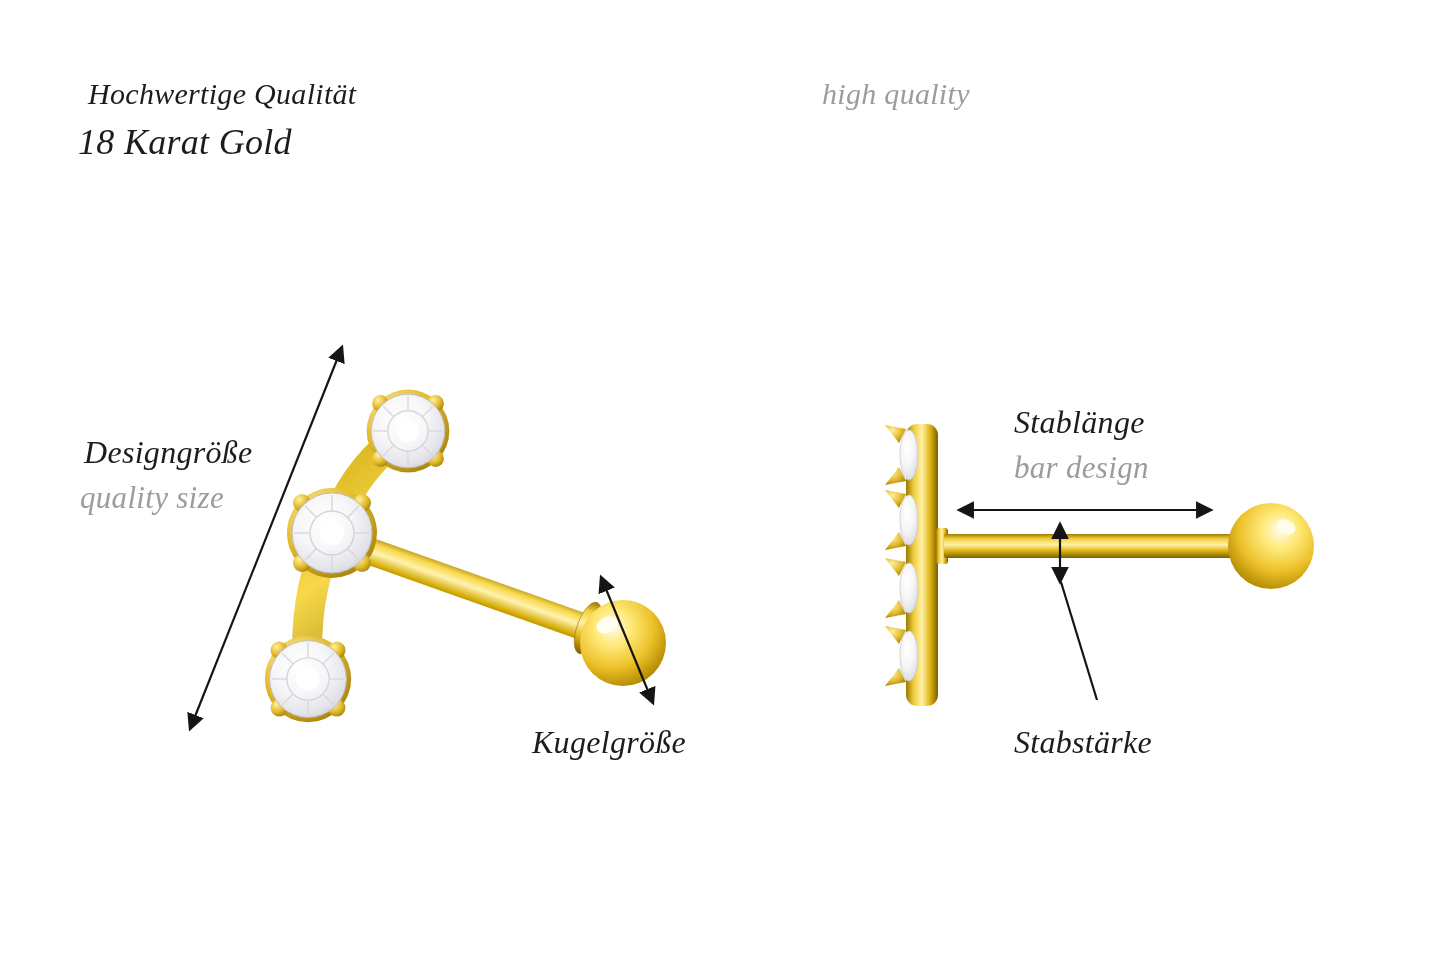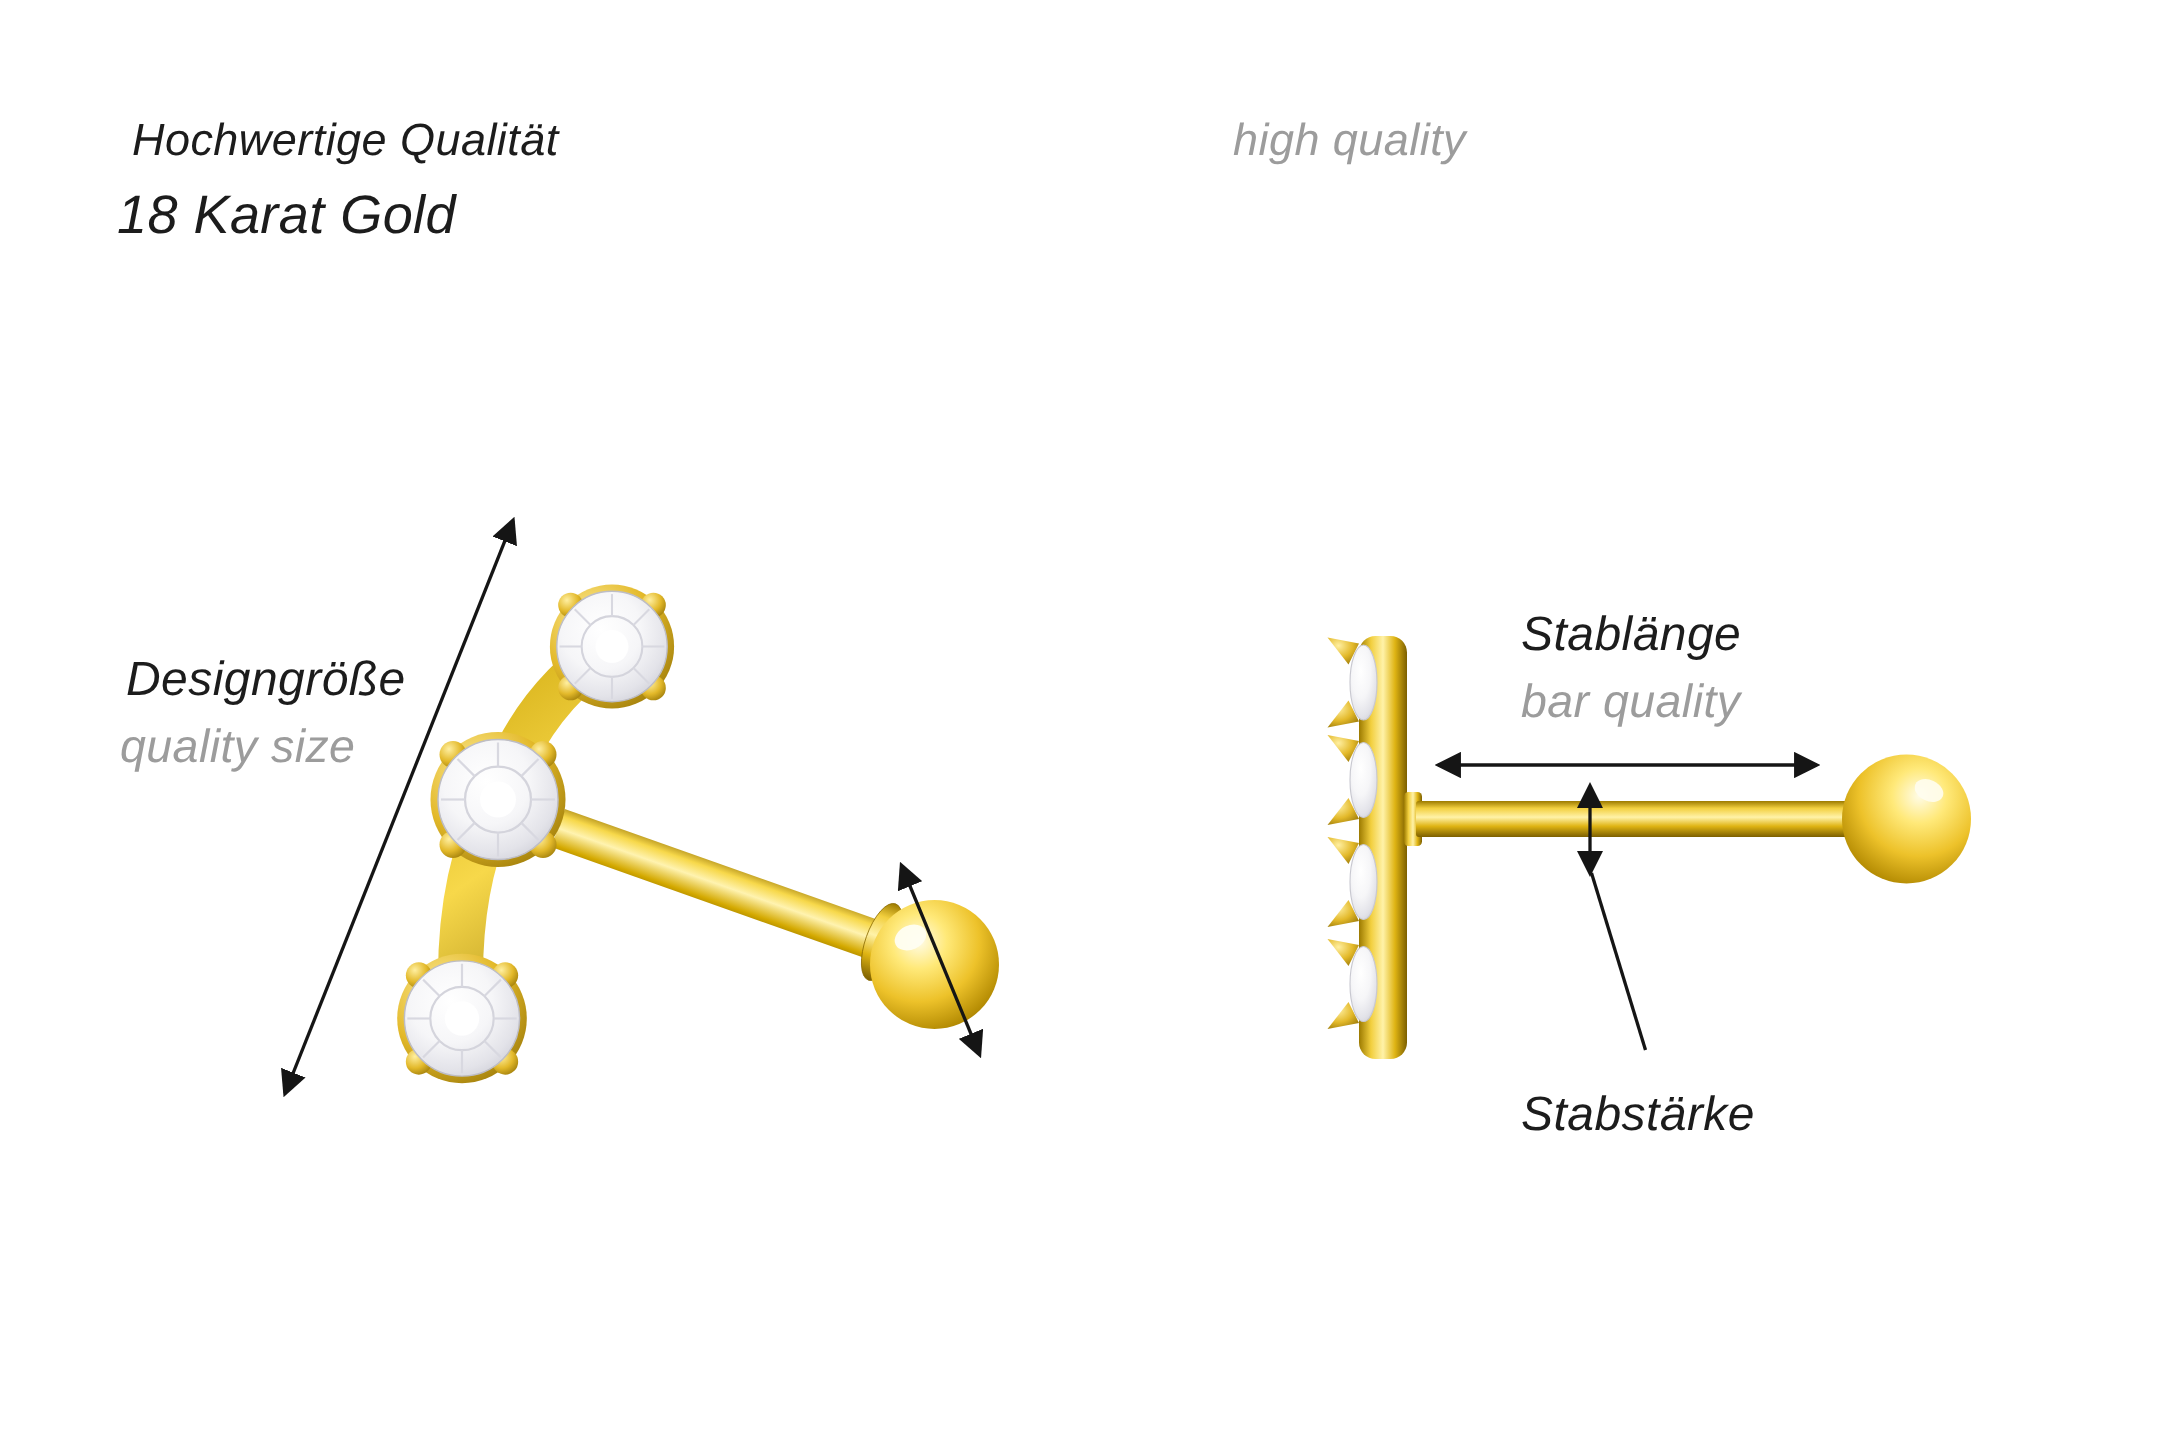--- a/index.html
+++ b/index.html
@@ -2,21 +2,21 @@
 <html><head>
 <meta charset="utf-8">
 <style>
   * { margin: 0; padding: 0; box-sizing: border-box; }
   html, body {
     width: 1445px; height: 964px;
     background: #ffffff;
     font-family: "Liberation Sans", "DejaVu Sans", sans-serif;
   }
   body { position: relative; overflow: hidden; }
-  .canvas { position: absolute; inset: 0; width: 1445px; height: 964px; }
+  .canvas { position: absolute; inset: 0; width: 1445px; height: 964px; font-family: Liberation Serif, serif; }
   .gfx { position: absolute; left: 0; top: 0; }
   .label { position: absolute; font-style: italic; line-height: 1.05; white-space: nowrap; letter-spacing: 0.3px; }
   .t-de { color: #1c1c1c; }
   .t-en { color: #9c9c9c; }
   .h-line1 { font-size: 30px; }
   .h-line2 { font-size: 36px; }
   .lbl-de { font-size: 32px; }
   .lbl-en { font-size: 31px; }
   .center-block { text-align: center; }
 </style>
@@ -161,20 +161,21 @@
 
   <div class="label t-de h-line1" style="left:88px; top:78px;">Hochwertige Qualität</div>
   <div class="label t-de h-line2" style="left:78px; top:124px;">18 Karat Gold</div>
 
   <div class="label t-en h-line1" style="left:822px; top:78px;">high quality</div>
 
   <div class="label t-de lbl-de" style="left:84px; top:436px;">Designgröße</div>
   <div class="label t-en lbl-en" style="left:80px; top:482px;">quality size</div>
 
   <div class="label center-block" style="left:504px; top:726px; width:210px;">
+    <div class="t-de lbl-de">Kugelgröße</div>
   </div>
 
   <div class="label t-de lbl-de" style="left:1014px; top:406px;">Stablänge</div>
-  <div class="label t-en lbl-en" style="left:1014px; top:452px;">bar quality</div>
+  <div class="label t-en lbl-en" style="left:1014px; top:452px;">bar design</div>
 
   <div class="label t-de lbl-de" style="left:1014px; top:726px;">Stabstärke</div>
 
 </div>
 
 </body></html>

